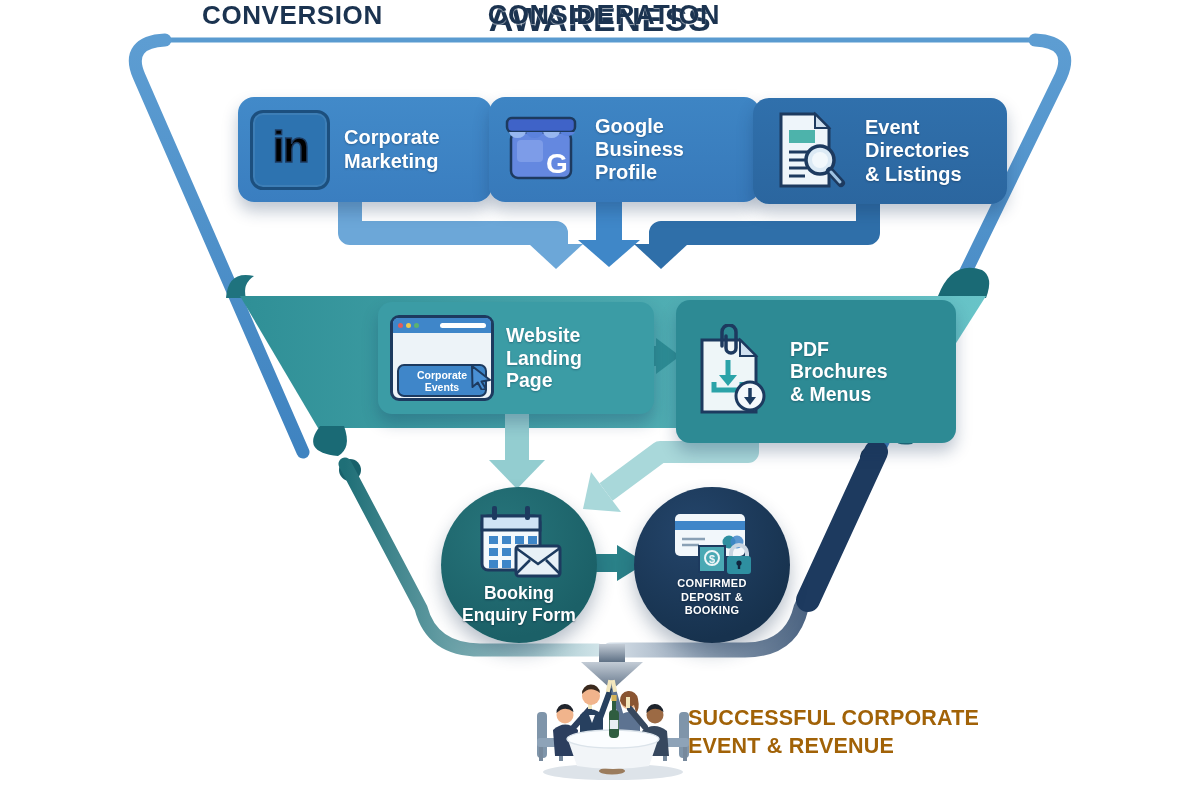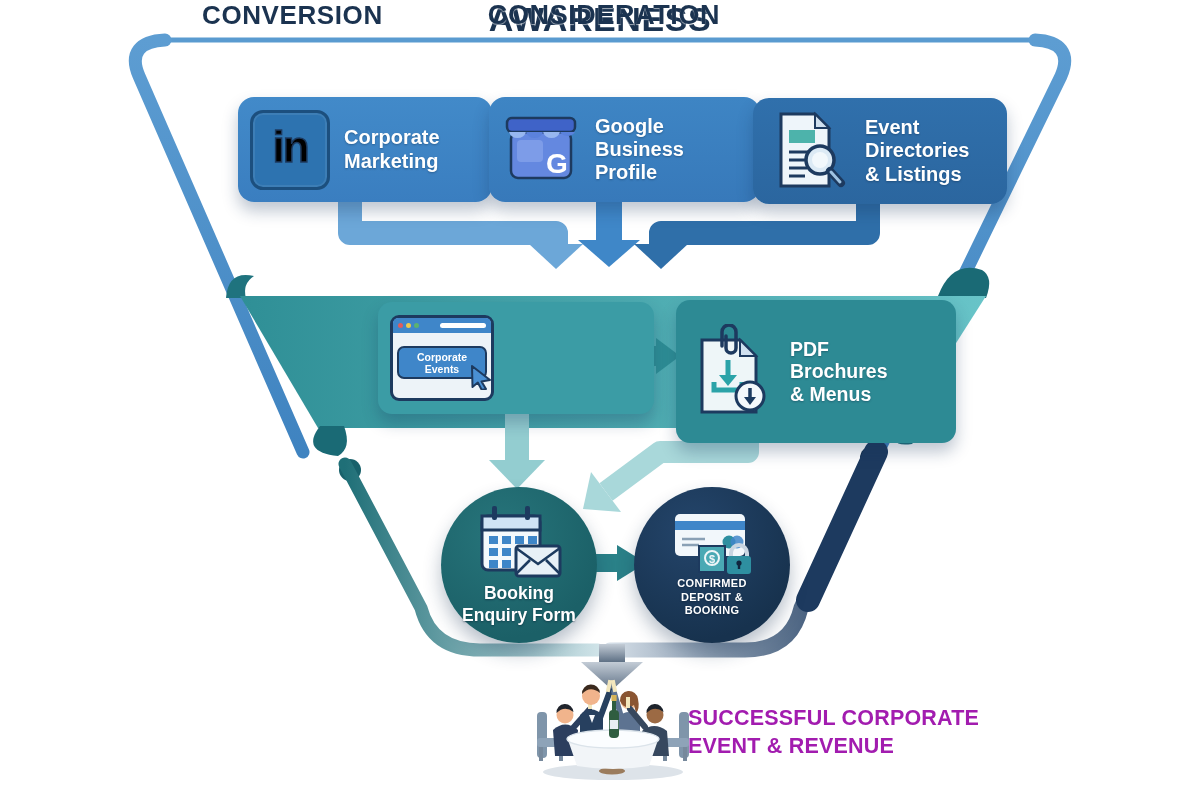--- a/index.html
+++ b/index.html
@@ -31,36 +31,36 @@
            -webkit-text-stroke:1.5px #1d3a5f;transform:translateY(-3px);}
   .icon-svg{flex:0 0 auto;display:block;}
 
   .browser{position:relative;flex:0 0 auto;width:104px;height:86px;background:#edf3f8;
            border:3px solid #1d3a5f;border-radius:9px;box-sizing:border-box;}
   .browser-bar{height:15px;background:#3f86c9;border-radius:5px 5px 0 0;display:flex;
            align-items:center;padding:0 5px;gap:3px;}
   .dot{width:5px;height:5px;border-radius:50%;}
   .d1{background:#e05b5b;} .d2{background:#ecc94b;} .d3{background:#5cb270;}
   .pill{margin-left:auto;width:46px;height:5px;background:#fff;border-radius:3px;}
-  .cta{margin:13px auto 0;width:86px;height:29px;background:#3f86c9;border:2px solid #1d3a5f;
+  .cta{margin:31px auto 0;width:86px;height:29px;background:#3f86c9;border:2px solid #1d3a5f;
        border-radius:7px;color:#fff;font-size:10.5px;font-weight:700;display:flex;
        align-items:center;justify-content:center;text-align:center;}
   .cursor{position:absolute;right:-4px;bottom:8px;}
 
   .circle{position:absolute;width:156px;height:156px;border-radius:50%;display:flex;
           flex-direction:column;align-items:center;justify-content:center;gap:3px;color:#fff;
           box-shadow:0 10px 18px rgba(20,45,80,.3);}
   .cv1{left:441px;top:487px;background:radial-gradient(circle at 38% 30%,#27757b,#1b6067 72%);}
   .cv2{left:634px;top:487px;background:radial-gradient(circle at 38% 28%,#24456b,#17324e 74%);}
   .circle .lines{text-align:center;line-height:1.22;font-weight:700;
           text-shadow:0 1px 2px rgba(5,25,45,.45);}
   .cv1 .lines{font-size:17.5px;}
   .cv2 .lines{font-size:11px;font-weight:700;letter-spacing:.3px;}
 
-  .outcome{position:absolute;left:688px;top:705px;color:#a21caf;font-size:21.5px;
+  .outcome{position:absolute;left:688px;top:705px;color:#a16207;font-size:21.5px;
            font-weight:800;line-height:1.3;letter-spacing:.2px;}
   .lines span{display:block;}
 </style>
 </head>
 <body>
 <div id="stage">
 
 <svg id="bg" width="1200" height="805" viewBox="0 0 1200 805">
   <defs>
     <linearGradient id="bandG" x1="0" y1="0" x2="1" y2="0">
@@ -215,20 +215,25 @@
       <div class="dot d2"></div>
       <div class="dot d3"></div>
       <div class="pill"></div>
     </div>
     <div class="cta">
       <span>Corporate Events</span>
     </div>
     <svg class="cursor" width="26" height="26" viewBox="0 0 26 26">
       <path d="M3,2 L21,16 L12.5,17.5 L17,25 L12.8,26 L8.8,18.6 L3.5,23 Z" fill="#4a90d4" stroke="#1d3a5f" stroke-width="2" stroke-linejoin="round"></path>
     </svg>
+  </div>
+  <div class="lines">
+    <span>Website</span>
+    <span>Landing</span>
+    <span>Page</span>
   </div>
 </div>
 
 <div class="card co2">
   <svg class="icon-svg" width="88" height="96" viewBox="0 0 88 96">
     <path d="M14,16 H52 L68,32 V88 H14 Z" fill="#eef6f8" stroke="#1d3a5f" stroke-width="3"></path>
     <path d="M52,16 L68,32 H52 Z" fill="#cfe0ef" stroke="#1d3a5f" stroke-width="2"></path>
     <path d="M34,22 V8 a7,7 0 0 1 14,0 V24 a5,5 0 0 1 -10,0 V12" fill="none" stroke="#1d3a5f" stroke-width="3.5" stroke-linecap="round"></path>
     <path d="M40,36 V54" stroke="#2ba3a8" stroke-width="5"></path>
     <polygon points="31,51 49,51 40,62" fill="#2ba3a8"></polygon>

